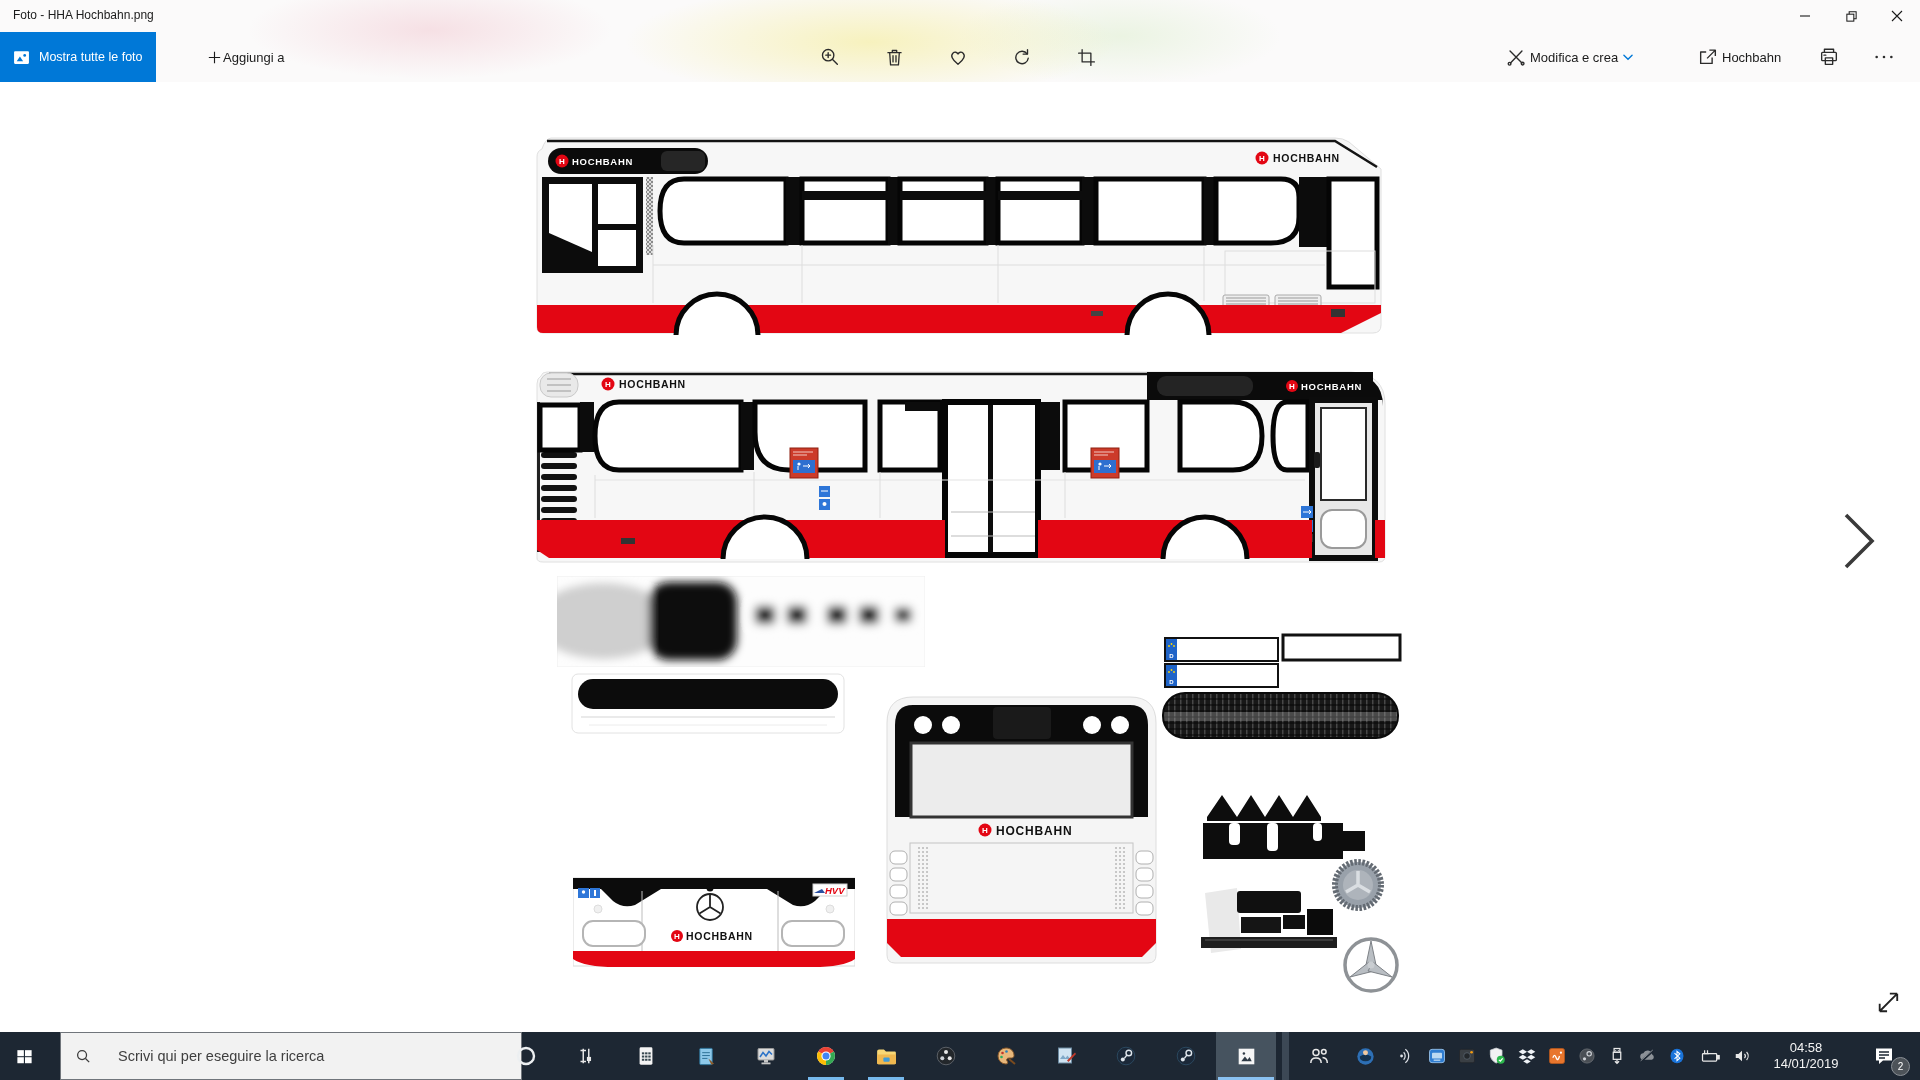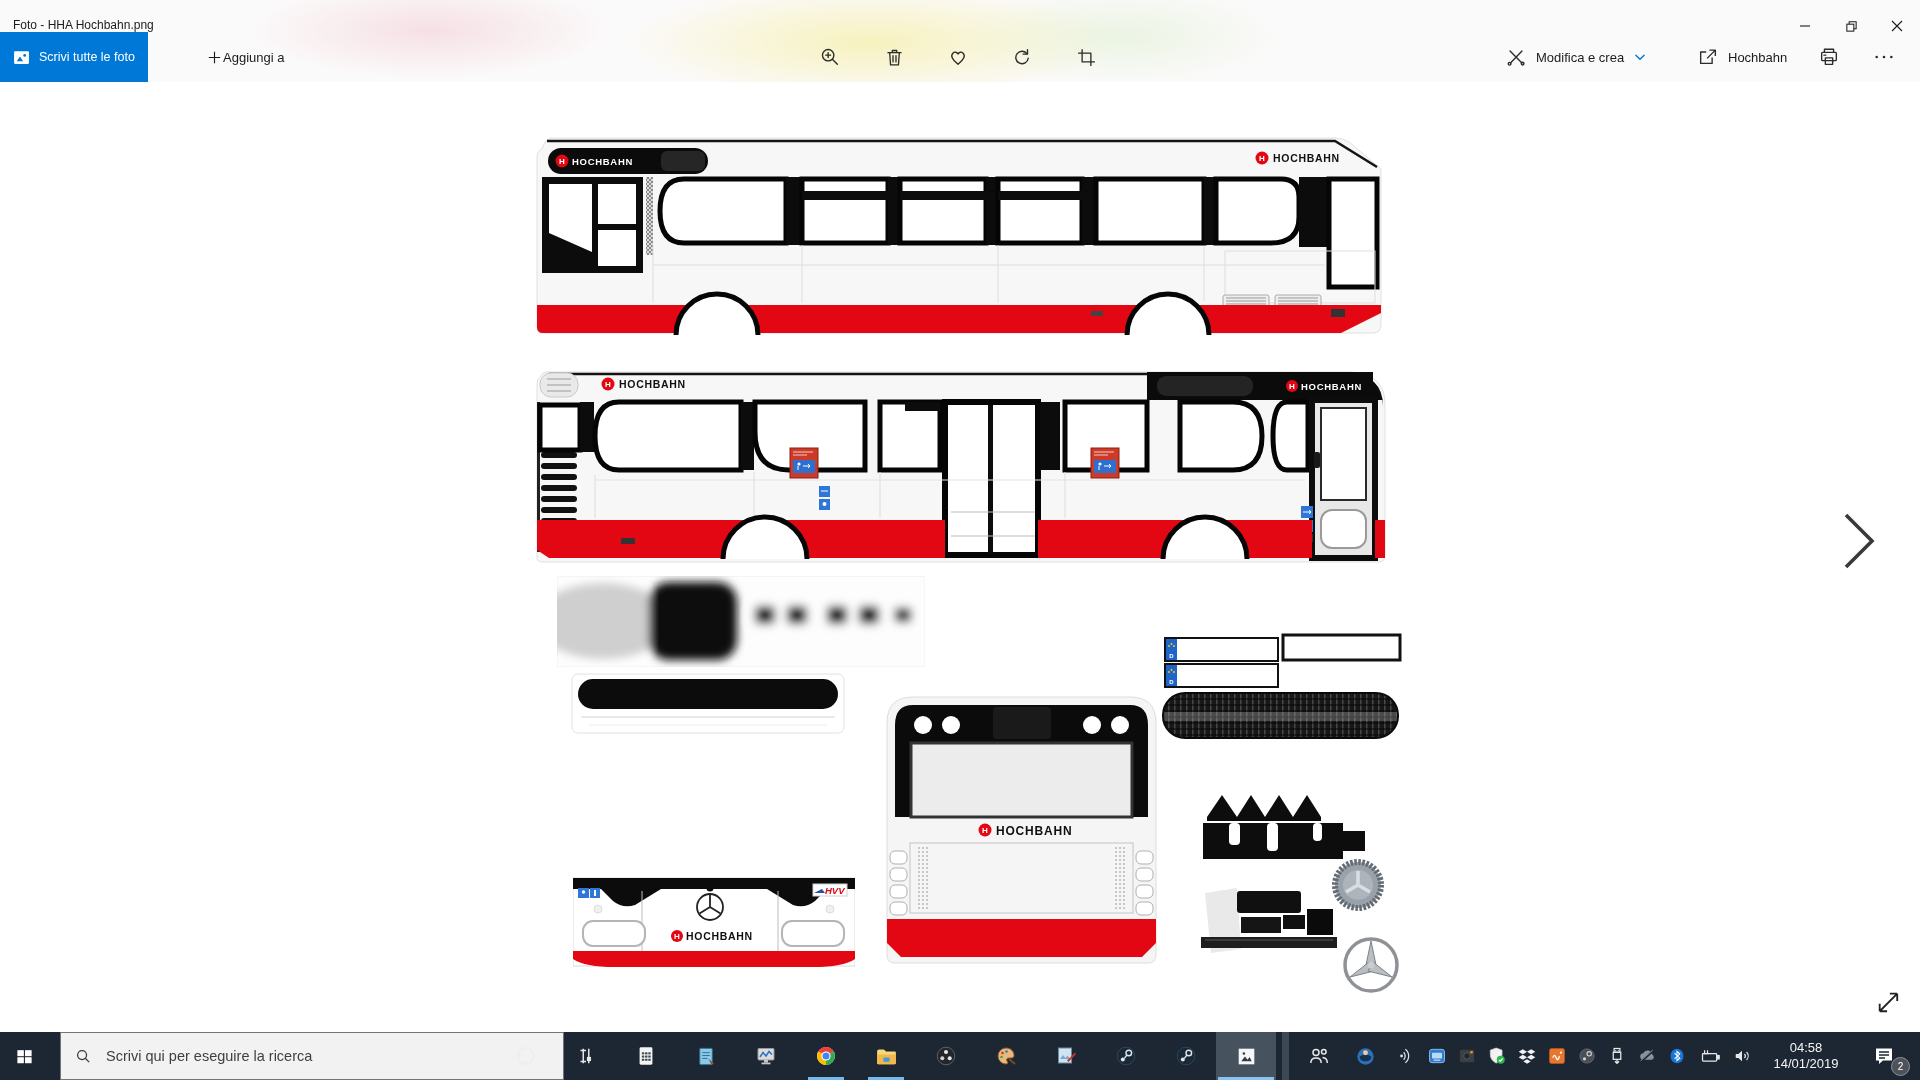--- a/index.html
+++ b/index.html
@@ -5,47 +5,47 @@
   html,body{margin:0;padding:0;width:1920px;height:1080px;overflow:hidden;
     font-family:"Liberation Sans","DejaVu Sans",sans-serif;background:#fff;}
   .abs{position:absolute;}
   
   #chrome{position:absolute;left:0;top:0;width:1920px;height:82px;
     background:
       radial-gradient(260px 70px at 430px 30px, rgba(238,185,196,.40), transparent 70%),
       radial-gradient(340px 80px at 870px 42px, rgba(244,236,150,.60), transparent 72%),
       radial-gradient(230px 70px at 1120px 36px, rgba(205,232,182,.35), transparent 70%),
       linear-gradient(#fbfafa,#fbfafa);}
-  #titlebar{position:absolute;left:0;top:0;width:1920px;height:32px;margin-top:10px;}
+  #titlebar{position:absolute;left:0;top:0;width:1920px;height:32px;}
   #title-text{position:absolute;left:13px;top:8px;font-size:12px;color:#1b1b1b;white-space:nowrap;}
   .winbtn{position:absolute;top:0;width:46px;height:32px;display:flex;align-items:center;justify-content:center;}
   .winbtn svg{stroke:#1a1a1a;stroke-width:1.1;fill:none;}
   #commandbar{position:absolute;left:0;top:32px;width:1920px;height:50px;}
   #btn-showall{position:absolute;left:0;top:0;height:50px;background:#0078d7;color:#fff;
     display:flex;align-items:center;gap:9px;padding:0 13px;font-size:12.5px;}
   #btn-addto{position:absolute;left:196px;top:0;height:50px;display:flex;align-items:center;
     font-size:13px;color:#1b1b1b;padding:0 10px;}
   .cbicon{position:absolute;top:13px;width:24px;height:24px;display:flex;align-items:center;justify-content:center;}
   .cbicon svg{stroke:#2b2b2b;stroke-width:1.5;fill:none;stroke-linecap:round;stroke-linejoin:round;}
-  .cbgroup{position:absolute;top:0;height:50px;display:flex;align-items:center;gap:9px;font-size:13px;color:#1b1b1b;}
+  .cbgroup{position:absolute;top:0;height:50px;display:flex;align-items:center;gap:3px;font-size:13px;color:#1b1b1b;}
   
   #main{position:absolute;left:0;top:82px;width:1920px;height:950px;background:#fff;}
   svg text{font-family:"Liberation Sans","DejaVu Sans",sans-serif;}
   .tw{font-weight:bold;font-size:9.5px;fill:#fff;letter-spacing:.7px;}
   .tb{font-weight:bold;font-size:10.5px;fill:#101010;letter-spacing:.7px;}
   .tb2{font-weight:bold;font-size:12px;fill:#101010;letter-spacing:.8px;}
   .th{font-weight:bold;font-size:8px;fill:#fff;text-anchor:middle;}
   .thvv{font-weight:bold;font-style:italic;font-size:9.5px;fill:#e30613;}
   #nav-next{position:absolute;left:1836px;top:426px;width:46px;height:66px;display:flex;align-items:center;justify-content:center;cursor:pointer;}
   #fs-btn{position:absolute;left:1872px;top:906px;width:32px;height:28px;display:flex;align-items:center;justify-content:center;}
   
   #taskbar{position:absolute;left:0;top:1032px;width:1920px;height:48px;background:#1d2733;}
   .tbtn{position:absolute;top:0;height:48px;display:flex;align-items:center;justify-content:center;}
-  #search-box{position:absolute;left:60px;top:0;width:504px;height:48px;background:#f2f2f2;
-    border:1px solid #70757b;box-sizing:border-box;display:flex;align-items:center;gap:12px;padding:0 4px 0 14px;}
+  #search-box{position:absolute;left:60px;top:0;width:462px;height:48px;background:#f2f2f2;
+    border:1px solid #70757b;box-sizing:border-box;display:flex;align-items:center;gap:24px;padding:0 4px 0 14px;}
   #search-box input{border:0;outline:0;background:transparent;font-size:14.5px;color:#1f1f1f;width:360px;
     font-family:"Liberation Sans","DejaVu Sans",sans-serif;}
   #search-box input::placeholder{color:#3f3f3f;opacity:1;}
   .appbtn{width:60px;}
   .underline{position:absolute;bottom:0;left:50%;transform:translateX(-50%);width:36px;height:3px;background:#76b9ed;}
   .active-cell{background:#46535f;}
   .active-cell .underline{width:56px;background:#8ac2f2;}
   #tb-divider{position:absolute;left:1282px;top:0;width:7px;height:48px;background:#3c4855;}
   #clock{position:absolute;left:1758px;top:0;width:96px;height:48px;display:flex;flex-direction:column;
     align-items:center;justify-content:center;color:#f4f4f4;font-size:13px;line-height:16px;}
@@ -76,21 +76,21 @@
     </div>
   </div>
 
   <div id="commandbar">
     <div id="btn-showall">
       <svg width="17" height="17" viewBox="0 0 16 16">
         <rect x="1" y="2" width="14" height="12" rx="1" fill="#fff"></rect>
         <path d="M3.5,11.5 L6.5,7 L9.5,11.5 Z" fill="#0078d7"></path>
         <circle cx="11" cy="6" r="1.3" fill="#0078d7"></circle>
         </svg>
-      <span>Scrivi tutte le foto</span>
+      <span>Mostra tutte le foto</span>
     </div>
     <div id="btn-addto">
       <svg width="17" height="17" viewBox="0 0 24 24" style="stroke:#1b1b1b;stroke-width:1.6;fill:none">
           <path d="M12,4 V20 M4,12 H20"></path>
         </svg>
       <span>Aggiungi a</span>
     </div>
 
     <div class="cbicon" style="left:818px">
       <svg width="22" height="22" viewBox="0 0 24 24">

